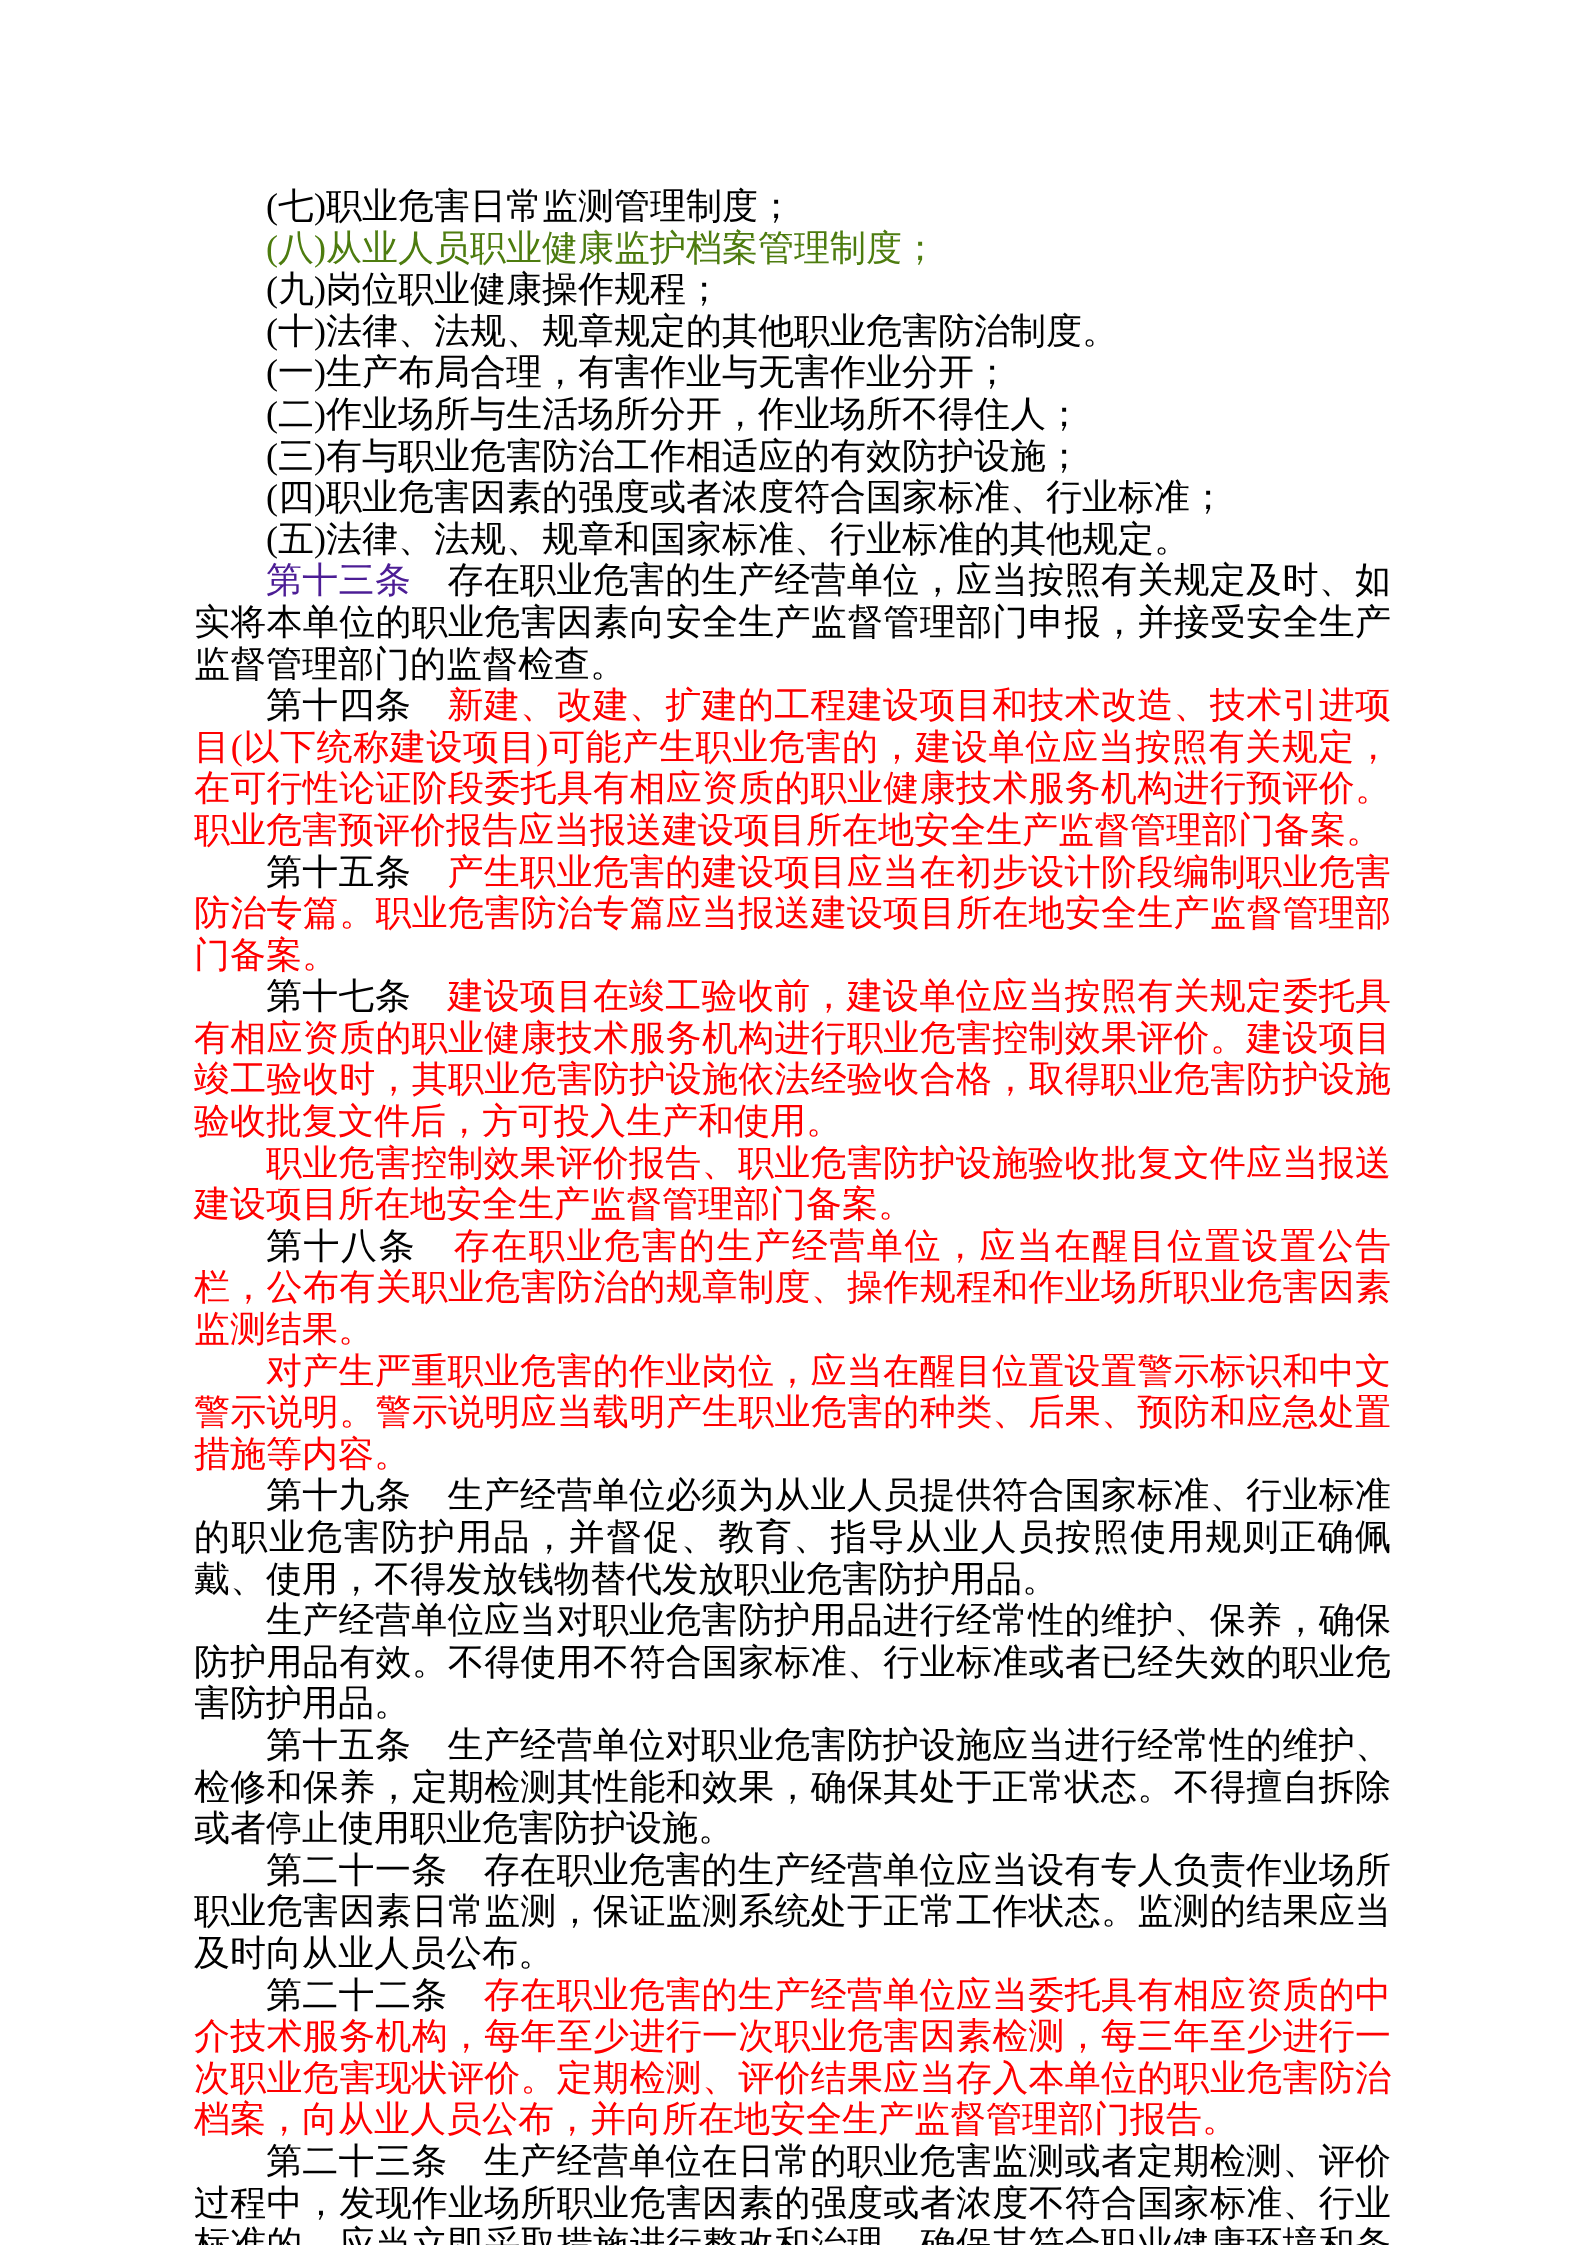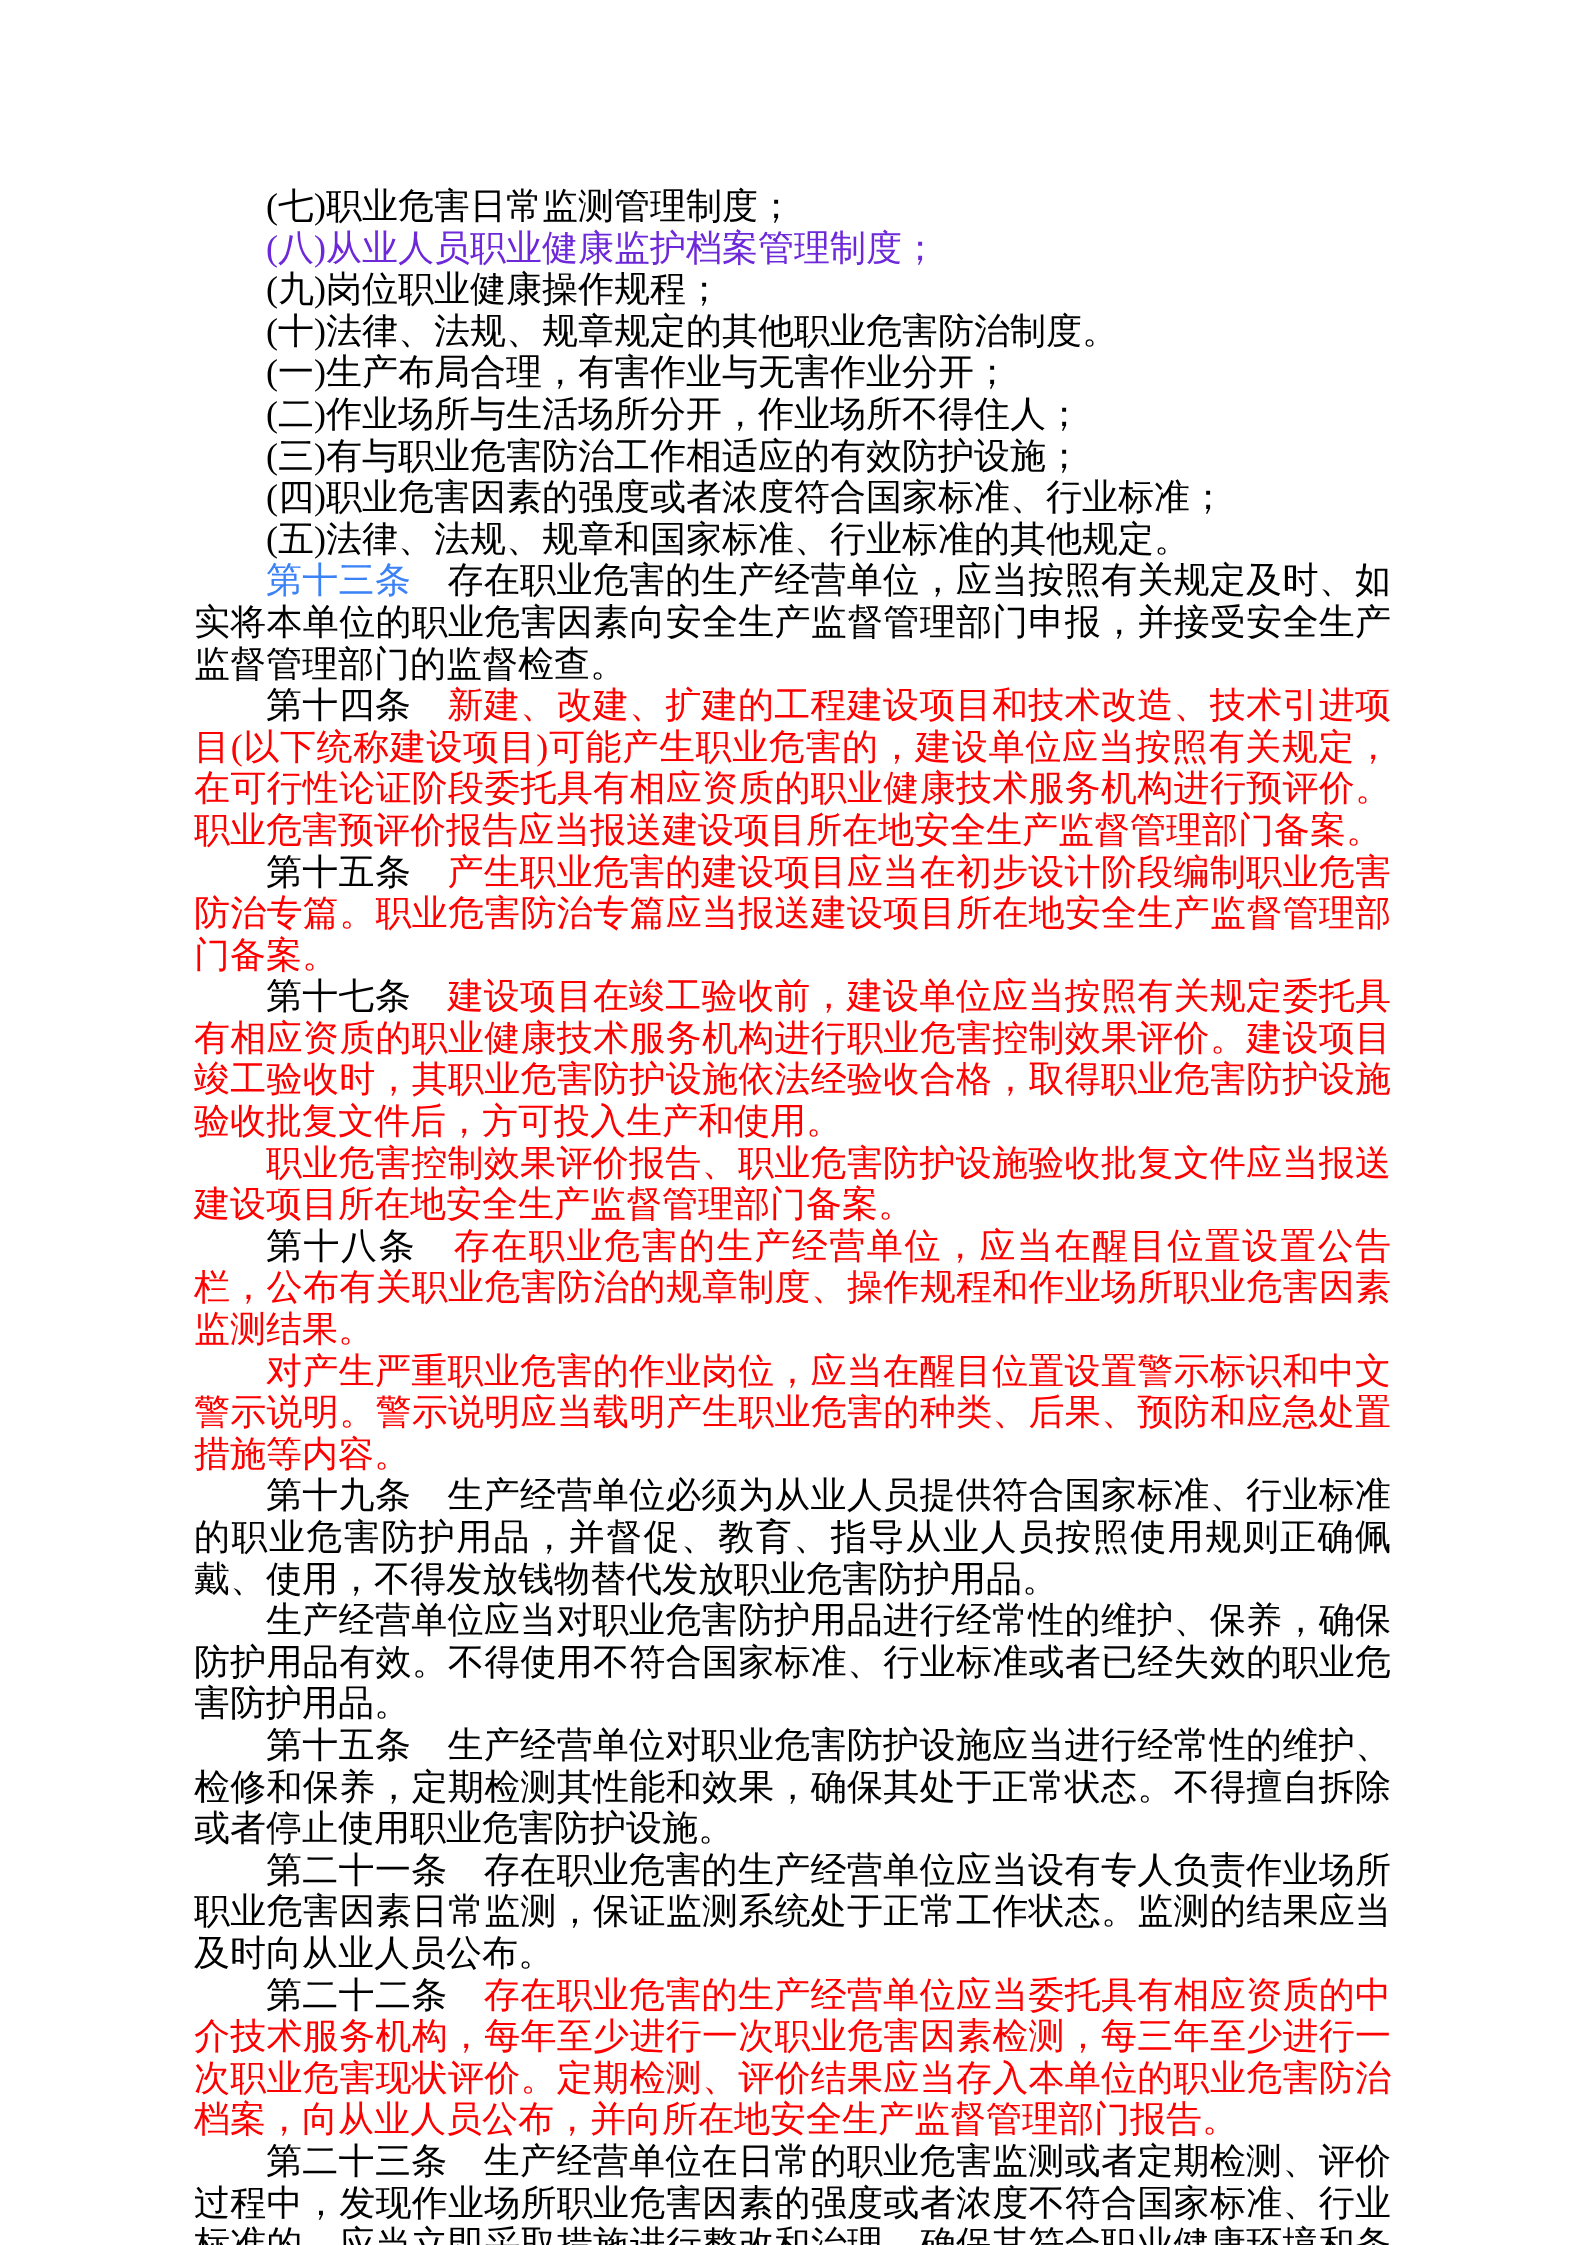--- a/index.html
+++ b/index.html
@@ -31,29 +31,29 @@
   }
   .doc-content span {
     
   }
 </style>
 </head>
 <body style="background: rgb(255, 255, 255);">
 
 <div class="doc-content" id="doc-content">
     <p><span style="color: rgb(0, 0, 0);">(七)职业危害日常监测管理制度；</span></p>
-    <p><span style="color: #6d28d9;">(八)从业人员职业健康监护档案管理制度；</span></p>
+    <p><span style="color: #4d7c0f;">(八)从业人员职业健康监护档案管理制度；</span></p>
     <p><span style="color: rgb(0, 0, 0);">(九)岗位职业健康操作规程；</span></p>
     <p><span style="color: rgb(0, 0, 0);">(十)法律、法规、规章规定的其他职业危害防治制度。</span></p>
     <p><span style="color: rgb(0, 0, 0);">(一)生产布局合理，有害作业与无害作业分开；</span></p>
     <p><span style="color: rgb(0, 0, 0);">(二)作业场所与生活场所分开，作业场所不得住人；</span></p>
     <p><span style="color: rgb(0, 0, 0);">(三)有与职业危害防治工作相适应的有效防护设施；</span></p>
     <p><span style="color: rgb(0, 0, 0);">(四)职业危害因素的强度或者浓度符合国家标准、行业标准；</span></p>
     <p><span style="color: rgb(0, 0, 0);">(五)法律、法规、规章和国家标准、行业标准的其他规定。</span></p>
-    <p><span style="color: #3b82f6;">第十三条　</span><span style="color: rgb(0, 0, 0);">存在职业危害的生产经营单位，应当按照有关规定及时、如实将本单位的职业危害因素向安全生产监督管理部门申报，并接受安全生产监督管理部门的监督检查。</span></p>
+    <p><span style="color: #4c1d95;">第十三条　</span><span style="color: rgb(0, 0, 0);">存在职业危害的生产经营单位，应当按照有关规定及时、如实将本单位的职业危害因素向安全生产监督管理部门申报，并接受安全生产监督管理部门的监督检查。</span></p>
     <p><span style="color: rgb(0, 0, 0);">第十四条　</span><span style="color: rgb(255, 0, 0);">新建、改建、扩建的工程建设项目和技术改造、技术引进项目(以下统称建设项目)可能产生职业危害的，建设单位应当按照有关规定，在可行性论证阶段委托具有相应资质的职业健康技术服务机构进行预评价。职业危害预评价报告应当报送建设项目所在地安全生产监督管理部门备案。</span></p>
     <p><span style="color: rgb(0, 0, 0);">第十五条　</span><span style="color: rgb(255, 0, 0);">产生职业危害的建设项目应当在初步设计阶段编制职业危害防治专篇。职业危害防治专篇应当报送建设项目所在地安全生产监督管理部门备案。</span></p>
     <p><span style="color: rgb(0, 0, 0);">第十七条　</span><span style="color: rgb(255, 0, 0);">建设项目在竣工验收前，建设单位应当按照有关规定委托具有相应资质的职业健康技术服务机构进行职业危害控制效果评价。建设项目竣工验收时，其职业危害防护设施依法经验收合格，取得职业危害防护设施验收批复文件后，方可投入生产和使用。</span></p>
     <p><span style="color: rgb(255, 0, 0);">职业危害控制效果评价报告、职业危害防护设施验收批复文件应当报送建设项目所在地安全生产监督管理部门备案。</span></p>
     <p><span style="color: rgb(0, 0, 0);">第十八条　</span><span style="color: rgb(255, 0, 0);">存在职业危害的生产经营单位，应当在醒目位置设置公告栏，公布有关职业危害防治的规章制度、操作规程和作业场所职业危害因素监测结果。</span></p>
     <p><span style="color: rgb(255, 0, 0);">对产生严重职业危害的作业岗位，应当在醒目位置设置警示标识和中文警示说明。警示说明应当载明产生职业危害的种类、后果、预防和应急处置措施等内容。</span></p>
     <p><span style="color: rgb(0, 0, 0);">第十九条　</span><span style="color: rgb(0, 0, 0);">生产经营单位必须为从业人员提供符合国家标准、行业标准的职业危害防护用品，并督促、教育、指导从业人员按照使用规则正确佩戴、使用，不得发放钱物替代发放职业危害防护用品。</span></p>
     <p><span style="color: rgb(0, 0, 0);">生产经营单位应当对职业危害防护用品进行经常性的维护、保养，确保防护用品有效。不得使用不符合国家标准、行业标准或者已经失效的职业危害防护用品。</span></p>
     <p><span style="color: rgb(0, 0, 0);">第十五条　</span><span style="color: rgb(0, 0, 0);">生产经营单位对职业危害防护设施应当进行经常性的维护、检修和保养，定期检测其性能和效果，确保其处于正常状态。不得擅自拆除或者停止使用职业危害防护设施。</span></p>
     <p><span style="color: rgb(0, 0, 0);">第二十一条　</span><span style="color: rgb(0, 0, 0);">存在职业危害的生产经营单位应当设有专人负责作业场所职业危害因素日常监测，保证监测系统处于正常工作状态。监测的结果应当及时向从业人员公布。</span></p>

